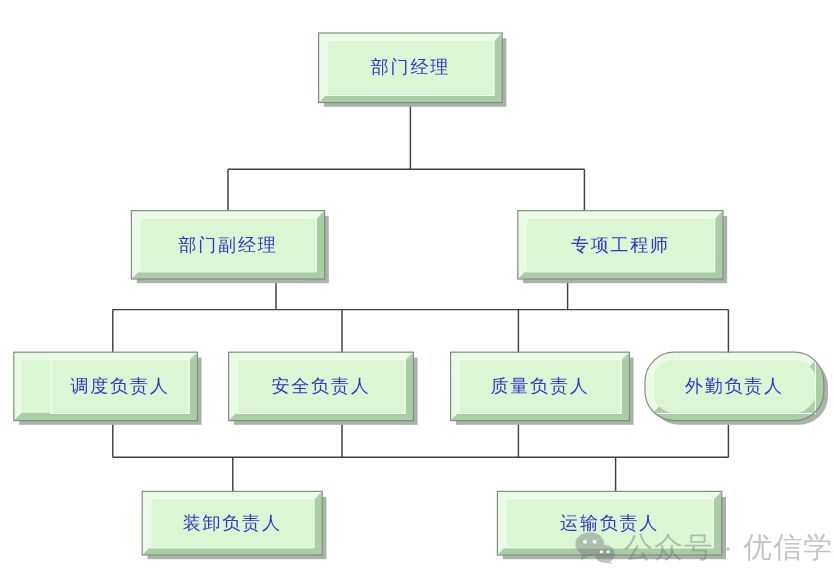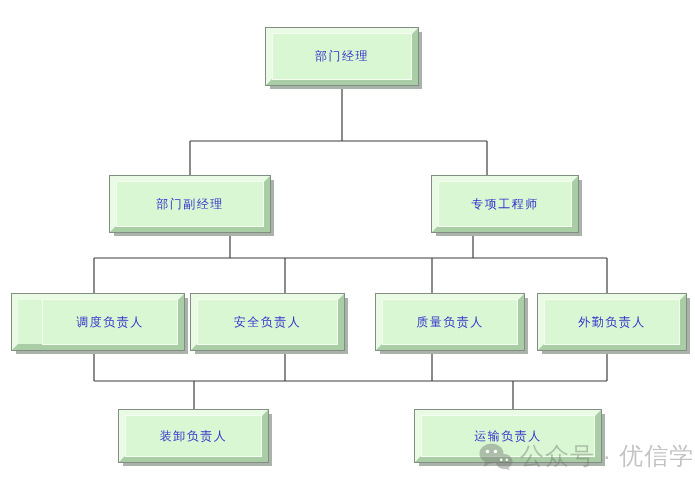--- a/index.html
+++ b/index.html
@@ -24,32 +24,32 @@
     align-items:center;
     justify-content:center;
   }
   .node .inner{
     width:100%;height:100%;
     display:flex;align-items:center;justify-content:center;
     border:1px solid #f4fdf0;
   }
   .node-label{
     color:#3333cc;
-    font-size:12px;
+    font-size:15px;
     letter-spacing:1.5px;
     white-space:nowrap;
   }
   
   .n0{left:266px;top:28px;width:152px;height:57px;}
   .n1{left:110px;top:176px;width:160px;height:56px;}
-  .n2{left:432px;top:176px;width:146px;height:56px;}
-  .n3{left:12px; top:294px;width:172px;height:56px;padding-left:24px;}
+  .n2{left:432px;top:176px;width:170px;height:56px;}
+  .n3{left:12px; top:294px;width:152px;height:56px;padding-left:24px;}
   .n4{left:175px;top:294px;width:153px;height:56px;margin-left:16px;}
   .n5{left:376px;top:294px;width:148px;height:56px;justify-content:flex-end;}
-  .n6{left:538px;top:294px;width:148px;height:56px;}
+  .n6{left:538px;top:294px;width:148px;height:56px;border-radius:24px;}
   .n7{left:119px;top:410px;width:149px;height:52px;}
   .n8{left:415px;top:410px;width:186px;height:52px;}
   #watermark{
     position:absolute;
     left:479px;top:440px;
     z-index:3;
     display:flex;
     align-items:center;
     gap:7px;
   }

